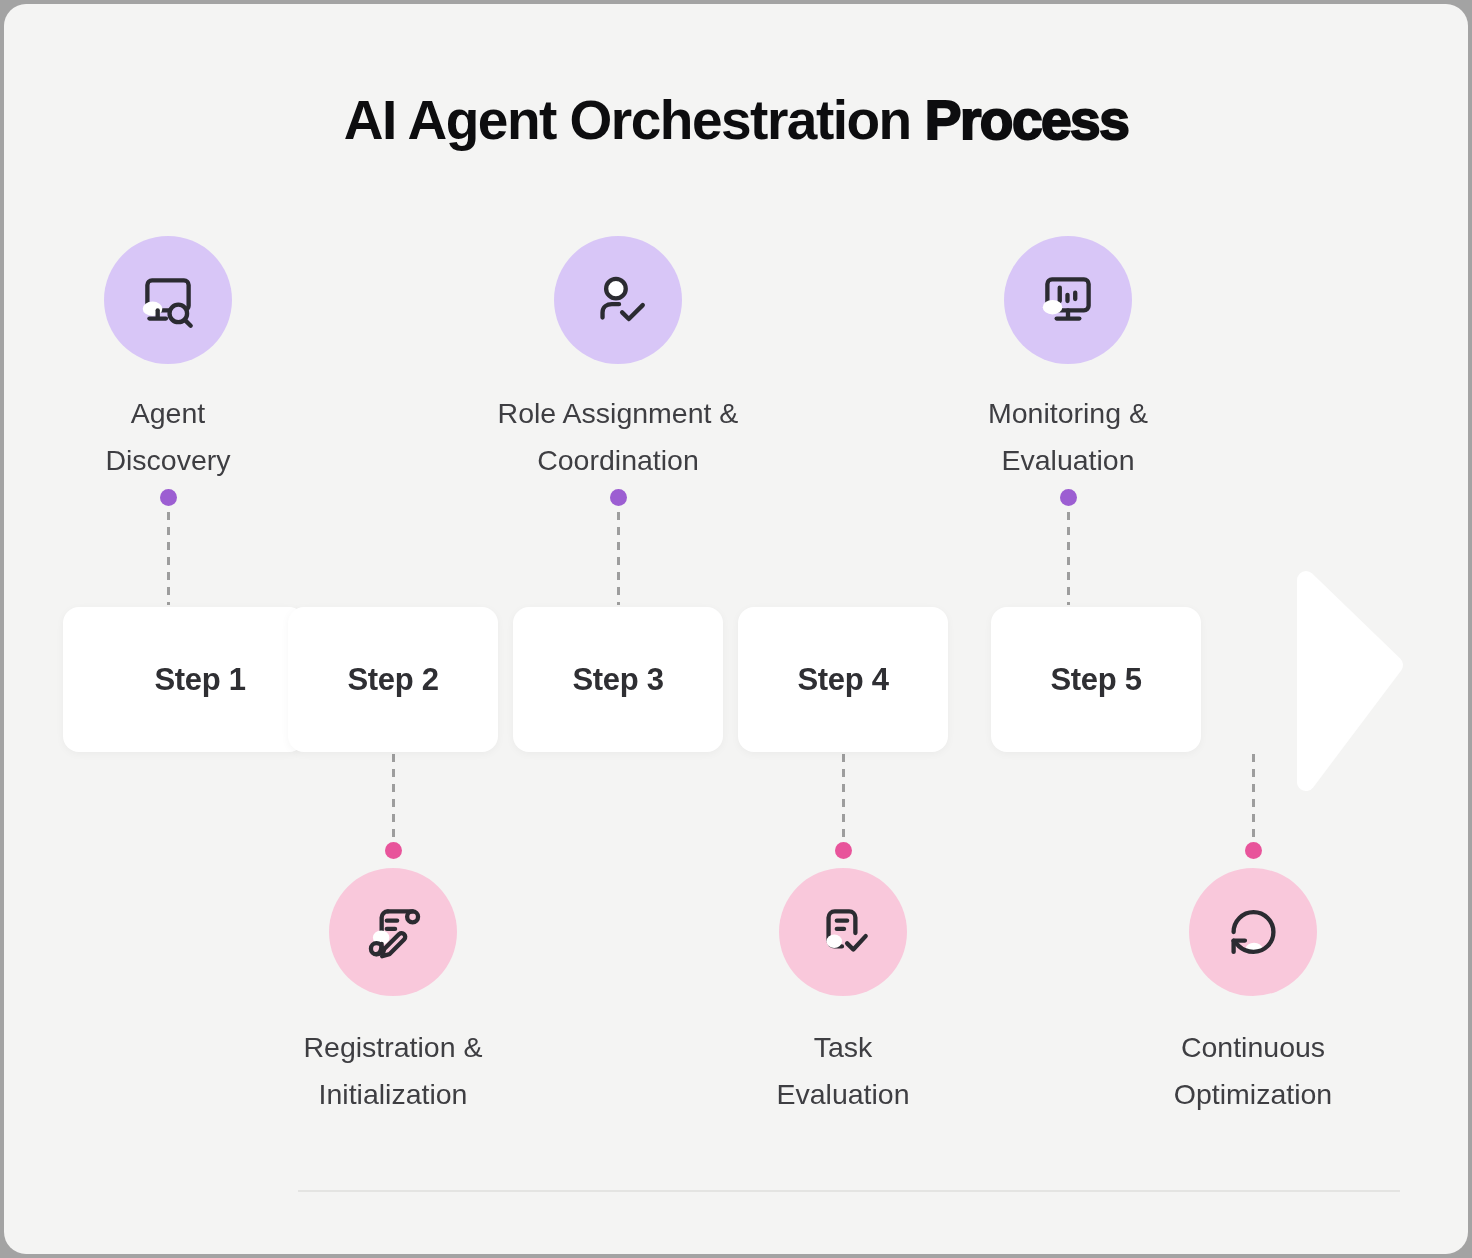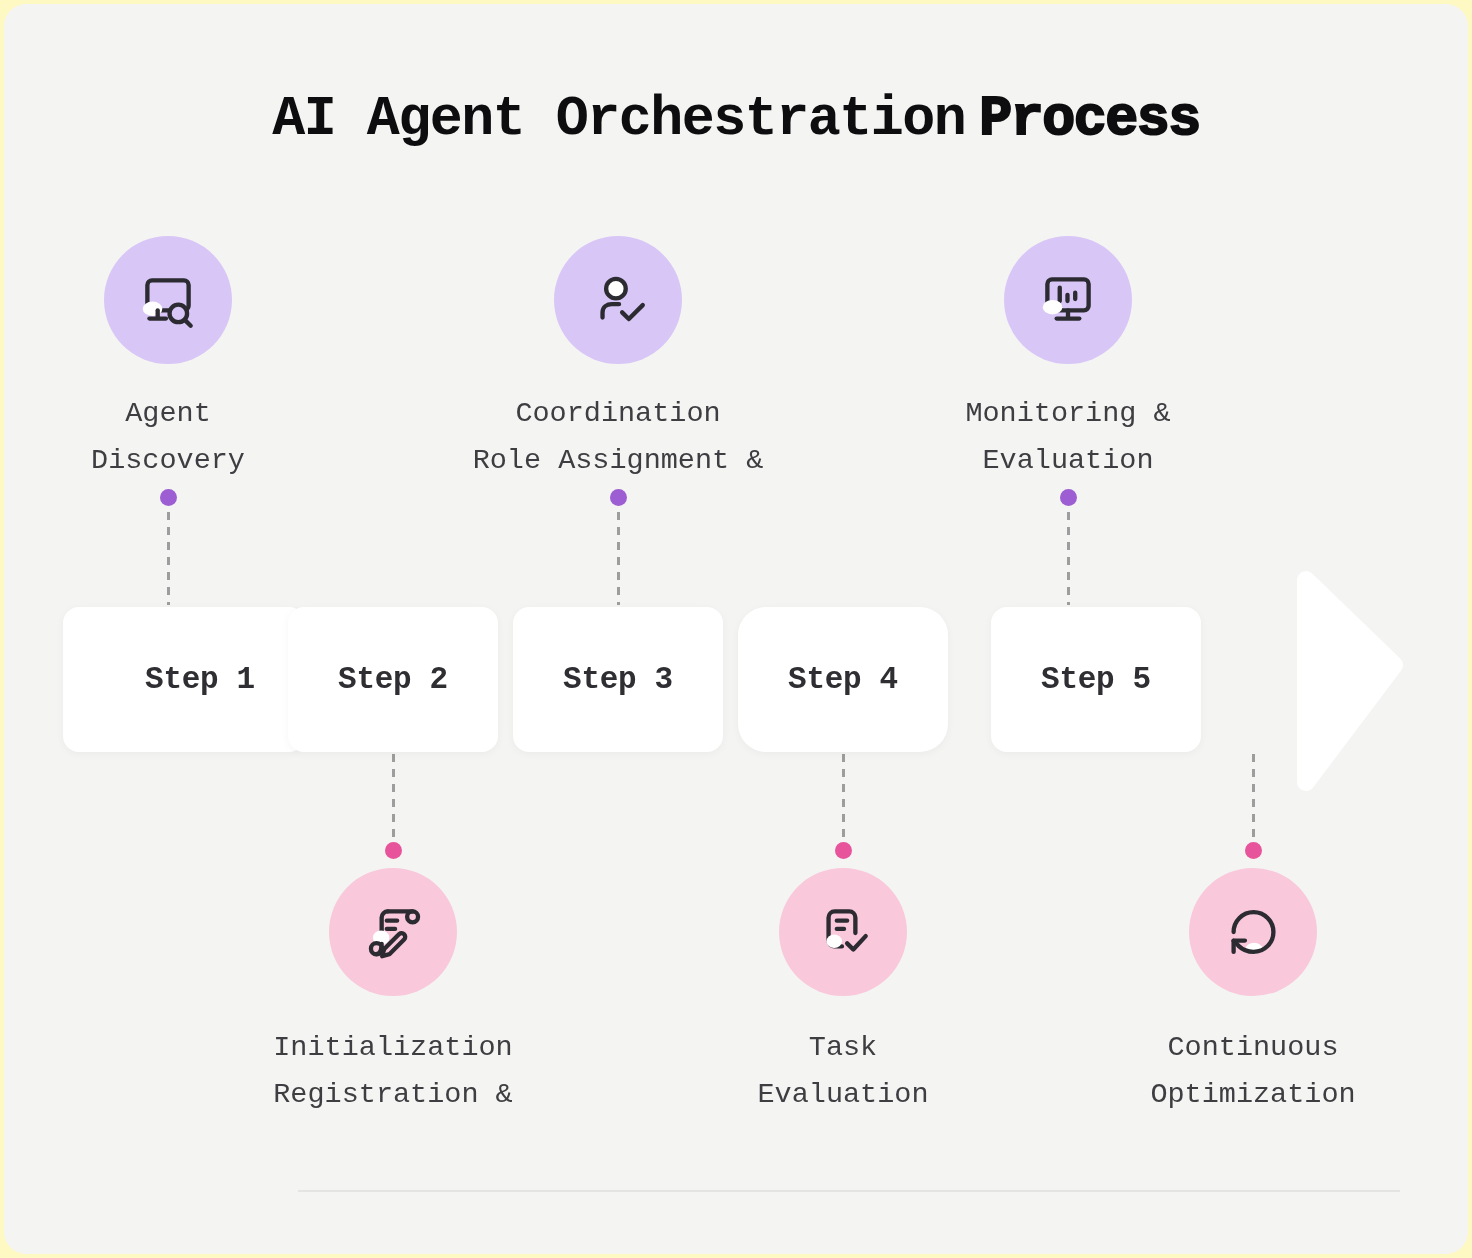--- a/index.html
+++ b/index.html
@@ -1,16 +1,16 @@
 <!DOCTYPE html>
 <html><head>
 <meta charset="utf-8">
 <style>
   html,body{margin:0;padding:0;background:#ffffff;}
-  .page{position:relative;width:1472px;height:1258px;background:#fef9c3;font-family:Liberation Mono, monospace;overflow:hidden;}
+  .page{position:relative;width:1472px;height:1258px;background:#a3a3a3;font-family:Liberation Sans, sans-serif;overflow:hidden;}
   .canvas{position:absolute;left:4px;top:4px;right:4px;bottom:4px;background:#f4f4f3;border-radius:22px;}
 
   .title{position:absolute;left:0;top:84px;width:100%;text-align:center;
          font-size:55px;color:#0d0d0f;font-weight:700;letter-spacing:-1.5px;}
   .title .bold{-webkit-text-stroke:2px #0d0d0f;margin-left:14px;}
 
   .circle{position:absolute;width:128px;height:128px;border-radius:50%;
           display:flex;align-items:center;justify-content:center;}
   .circle.purple{background:#d8c6f7;}
   .circle.pink{background:#f9c8db;}
@@ -65,22 +65,22 @@
     <div class="dash" style="left:163px;top:508px;height:93px;"></div>
 
     <div class="circle purple" style="left:550px;top:232px;">
       <svg width="66" height="66" viewBox="0 0 64 64" fill="none" stroke="#2b2b31" stroke-width="4.2" stroke-linecap="round" stroke-linejoin="round">
         <circle cx="30" cy="21" r="9.5" fill="#ffffff"></circle>
         <path d="M17 49v-5c0-5.5 4.5-8 9-8h7"></path>
         <path d="M36 44l6.5 6.5L56 37"></path>
       </svg>
     </div>
     <div class="item-label" style="left:434px;top:386px;">
+      <div>Role Assignment &amp;</div>
       <div>Coordination</div>
-      <div>Role Assignment &amp;</div>
     </div>
     <div class="dot purple" style="left:606px;top:485px;"></div>
     <div class="dash" style="left:613px;top:508px;height:93px;"></div>
 
     <div class="circle purple" style="left:1000px;top:232px;">
       <svg width="66" height="66" viewBox="0 0 64 64" fill="none" stroke="#2b2b31" stroke-width="4.2" stroke-linecap="round" stroke-linejoin="round">
         <rect x="12" y="12" width="40" height="30" rx="4.5"></rect>
         <path d="M24 20v13"></path>
           <path d="M31.5 27v6"></path>
           <path d="M39 25v6"></path>
@@ -102,21 +102,21 @@
 
     <div class="card" style="left:59px;padding-left:32px;">
         <span>Step 1</span>
       </div>
     <div class="card" style="left:284px;">
         <span>Step 2</span>
       </div>
     <div class="card" style="left:509px;">
         <span>Step 3</span>
       </div>
-    <div class="card" style="left:734px;border-radius:28px;">
+    <div class="card" style="left:734px;">
         <span>Step 4</span>
       </div>
     <div class="card" style="left:959px;margin-left:28px;">
         <span>Step 5</span>
       </div>
 
     <div class="dash" style="left:388px;top:750px;height:85px;"></div>
     <div class="dot pink" style="left:381px;top:838px;"></div>
     <div class="circle pink" style="left:325px;top:864px;">
       <svg width="66" height="66" viewBox="0 0 64 64" fill="none" stroke="#2b2b31" stroke-width="4.2" stroke-linecap="round" stroke-linejoin="round">
@@ -125,22 +125,22 @@
         <path d="M27 12c-3.3 0-6 2.7-6 6v22"></path>
         <path d="M26 21h10"></path>
           <path d="M26 29h8"></path>
         <ellipse cx="20.5" cy="37.5" rx="8" ry="7" fill="#ffffff" stroke="none"></ellipse>
         <path d="M21 43.5c0 6-2 10-5.5 10"></path>
         <circle cx="16" cy="48.2" r="5.4"></circle>
         <path d="M28.5 53.5l-7 2 2-7 14.5-14.5a3.55 3.55 0 0 1 5 5z" fill="#f9c8db"></path>
       </svg>
     </div>
     <div class="item-label" style="left:209px;top:1020px;">
+      <div>Registration &amp;</div>
       <div>Initialization</div>
-      <div>Registration &amp;</div>
     </div>
 
     <div class="dash" style="left:838px;top:750px;height:85px;"></div>
     <div class="dot pink" style="left:831px;top:838px;"></div>
     <div class="circle pink" style="left:775px;top:864px;">
       <svg width="66" height="66" viewBox="0 0 64 64" fill="none" stroke="#2b2b31" stroke-width="4.2" stroke-linecap="round" stroke-linejoin="round">
         <path d="M44 33V18a6 6 0 0 0-6-6H24a6 6 0 0 0-6 6v22a6 6 0 0 0 6 6h7"></path>
         <path d="M26 21h10"></path>
           <path d="M26 29h7"></path>
         <ellipse cx="23.5" cy="41" rx="7.5" ry="6.5" fill="#ffffff" stroke="none"></ellipse>

